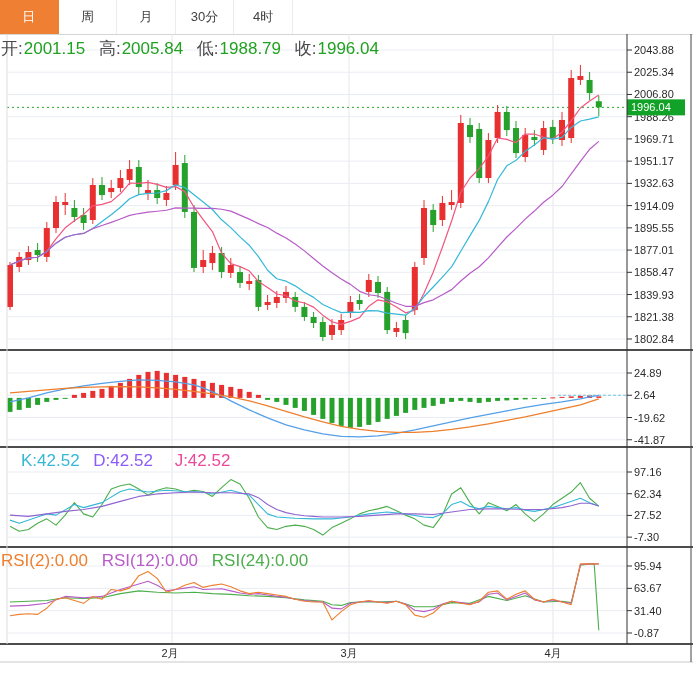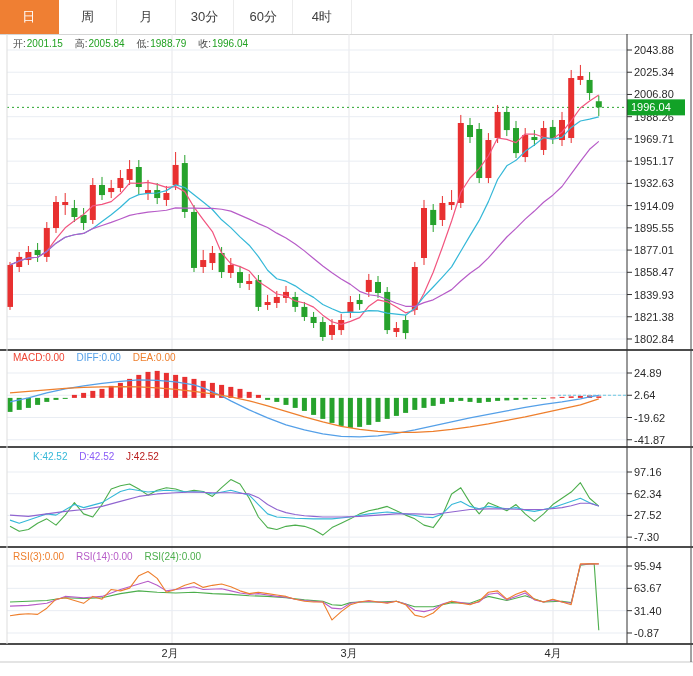--- a/index.html
+++ b/index.html
@@ -5,67 +5,61 @@
   html,body{margin:0;padding:0;background:#fff;}
   #app{position:relative;width:693px;height:676px;background:#fff;overflow:hidden;
        font-family:"Liberation Sans","DejaVu Sans",sans-serif;}
   
   #tab-bar{position:absolute;top:0;left:0;width:693px;height:34px;display:flex;
            border-bottom:1px solid #d5d5d5;background:#fff;}
   .tab{width:58.6px;height:34px;line-height:34px;text-align:center;font-size:13px;
        color:#404040;border-right:1px solid #ececec;cursor:pointer;box-sizing:border-box;}
   .tab.active{background:#ef7f33;color:#fff;border-right:1px solid #ef7f33;}
   
-  .hdr{position:absolute;left:13px;font-size:10px;white-space:nowrap;z-index:3;}
+  .hdr{position:absolute;left:1px;font-size:17px;white-space:nowrap;z-index:3;}
   .hdr span{margin-right:9px;}
   .lbl{color:#4a4a4a;margin-right:1px !important;}
   .val-green{color:#21a121;}
   .c-ma5{color:#f2557f;} .c-ma10{color:#35b8d8;} .c-ma20{color:#b75cc8;}
   .c-macd{color:#ee4433;} .c-diff{color:#55a0e8;} .c-dea{color:#ee7f2d;}
-  .c-k{color:#35b8d8;margin-left:20px;} .c-d{color:#8b5cf6;} .c-j{color:#b91c1c;}
+  .c-k{color:#35b8d8;margin-left:20px;} .c-d{color:#8b5cf6;} .c-j{color:#ec4899;margin-left:8px;}
   .c-r6{color:#ee7f2d;} .c-r12{color:#b75cc8;} .c-r24{color:#4cae4c;text-align:right;}
   #chart-wrap{position:absolute;top:34px;left:0;width:686px;height:630px;}
 </style>
 </head>
 <body>
 
 <div id="app">
 
   <div id="tab-bar">
       <div class="tab active">日</div>
       <div class="tab">周</div>
       <div class="tab">月</div>
       <div class="tab">30分</div>
-      <div class="tab">60分</div>
       <div class="tab">4时</div>
     </div>
 
   <div class="hdr" style="top:37px">
     <span class="lbl">开:</span><span class="val-green">2001.15</span>
     <span class="lbl">高:</span><span class="val-green">2005.84</span>
     <span class="lbl">低:</span><span class="val-green">1988.79</span>
     <span class="lbl">收:</span><span class="val-green">1996.04</span>
   </div>
 
 
-  <div class="hdr" style="top:352px">
-    <span class="c-macd">MACD:0.00</span>
-    <span class="c-diff">DIFF:0.00</span>
-    <span class="c-dea">DEA:0.00</span>
-  </div>
 
   <div class="hdr" style="top:451px">
     <span class="c-k">K:42.52</span>
     <span class="c-d">D:42.52</span>
     <span class="c-j">J:42.52</span>
   </div>
 
   <div class="hdr" style="top:551px">
-    <span class="c-r6">RSI(3):0.00</span>
-    <span class="c-r12">RSI(14):0.00</span>
+    <span class="c-r6">RSI(2):0.00</span>
+    <span class="c-r12">RSI(12):0.00</span>
     <span class="c-r24">RSI(24):0.00</span>
   </div>
 
   <div id="chart-wrap"><svg width="693" height="630">
         <line x1="172" y1="0" x2="172" y2="610" stroke="#e7e7ea" stroke-width="1"></line>
         <line x1="349" y1="0" x2="349" y2="610" stroke="#e7e7ea" stroke-width="1"></line>
         <line x1="553" y1="0" x2="553" y2="610" stroke="#e7e7ea" stroke-width="1"></line>
         <line x1="7" y1="16" x2="627" y2="16" stroke="#e9edf3" stroke-width="1"></line>
         <line x1="627" y1="16" x2="632" y2="16" stroke="#333" stroke-width="1"></line>
         <text x="634" y="20" fill="#2b2b2b" font-size="11" text-anchor="start">2043.88</text>

